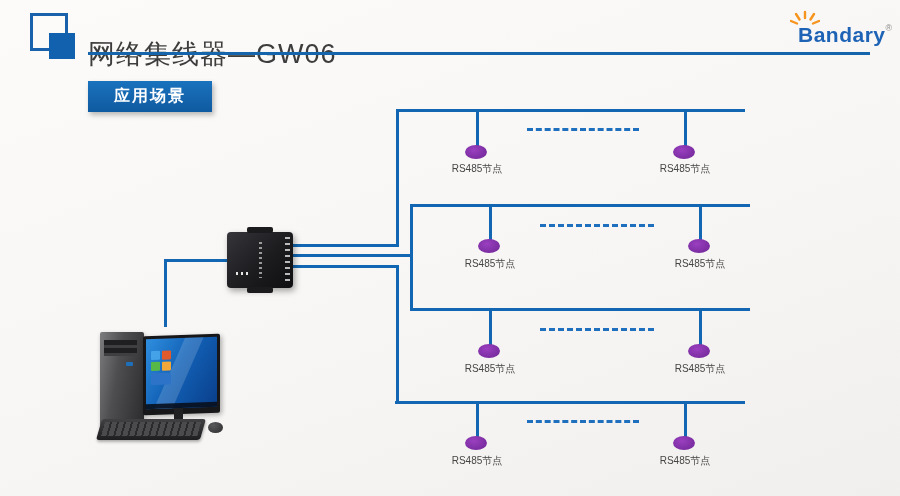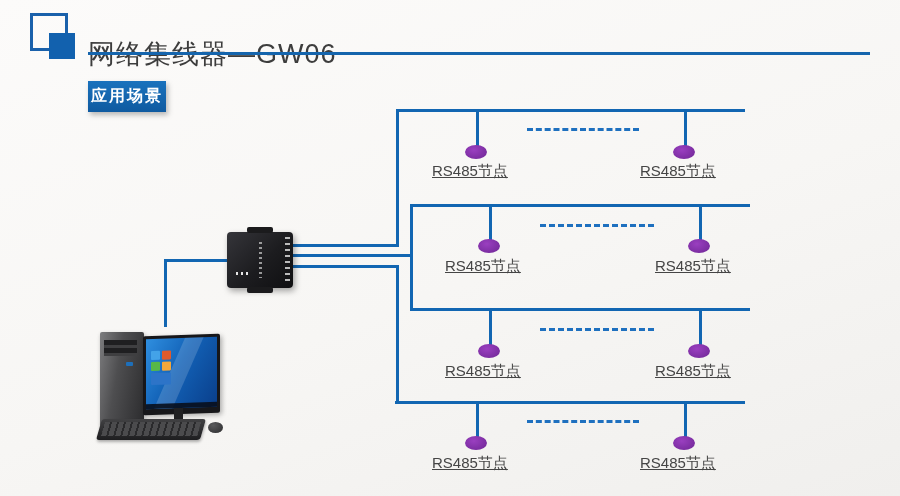--- a/index.html
+++ b/index.html
@@ -9,31 +9,31 @@
   
   .sq-outline{position:absolute;left:30px;top:13px;width:32px;height:32px;border:3px solid #1a61ab;background:transparent;}
   .sq-fill{position:absolute;left:49px;top:33px;width:26px;height:26px;background:#1261ae;}
   .title{position:absolute;left:88px;top:18px;font-size:27px;font-weight:500;color:#3d3d3d;letter-spacing:1px;}
   .title-underline{position:absolute;left:88px;top:52px;width:782px;height:3px;background:#1565ad;}
   .logo{position:absolute;left:790px;top:12px;width:100px;height:40px;}
   .logo-text{position:absolute;left:8px;top:11px;font-size:21px;font-weight:bold;color:#1e63b5;letter-spacing:0.5px;}
   .logo-reg{font-size:9px;color:#8a8a8a;vertical-align:top;font-weight:normal;}
   .logo-sun{position:absolute;left:0px;top:-2px;}
   
-  .badge{position:absolute;left:88px;top:81px;padding:5px 3px;background:linear-gradient(180deg,#1a72bd,#0f5aa0);
+  .badge{position:absolute;left:88px;top:81px;padding:5px 26px;background:linear-gradient(180deg,#1a72bd,#0f5aa0);
          color:#fff;font-size:16px;font-weight:bold;letter-spacing:2px;box-shadow:2px 3px 5px rgba(60,60,60,.35);}
   .desc{position:absolute;left:85px;top:146px;font-size:16px;font-weight:500;color:#2f2f2f;letter-spacing:1px;}
   
   .hline,.vline{position:absolute;background:#1266b2;}
   .hline{height:3px;}
   .vline{width:3px;}
   .dash{position:absolute;height:0;border-top:3px dashed #1e70bf;}
   .dot{position:absolute;width:22px;height:14px;border-radius:50%;
        background:radial-gradient(ellipse at 40% 35%,#9a3fc0,#6e2694);}
-  .nlabel{position:absolute;width:90px;font-size:15px;color:#454545;text-decoration:underline;}
+  .nlabel{position:absolute;width:90px;text-align:center;font-size:10px;color:#454545;}
   
   .hub{position:absolute;left:227px;top:232px;width:66px;height:56px;border-radius:4px;
        background:linear-gradient(135deg,#35353a 0%,#1c1c1f 55%,#0f0f11 100%);
        box-shadow:2px 3px 6px rgba(0,0,0,.35);z-index:3;}
   .hub-tab{position:absolute;left:20px;width:26px;height:6px;background:#1b1b1d;border-radius:2px;}
   .hub-terms{position:absolute;right:3px;top:5px;width:5px;height:46px;
        background:repeating-linear-gradient(180deg,#d8d8d8 0 2px,transparent 2px 6px);opacity:.85;}
   .hub-text{position:absolute;left:32px;top:10px;width:3px;height:36px;
        background:repeating-linear-gradient(180deg,#cfcfcf 0 2px,transparent 2px 5px);opacity:.7;}
   .hub-leds{position:absolute;left:9px;top:40px;width:14px;height:3px;
@@ -65,20 +65,26 @@
 </head>
 <body>
 
 <div class="slide">
 
   <div class="sq-outline"></div>
   <div class="sq-fill"></div>
   <h1 class="title">网络集线器—GW06</h1>
   <div class="title-underline"></div>
 
+  <div class="logo">
+    <svg class="logo-sun" width="30" height="18" viewBox="0 0 30 18">
+      <path d="M15,2 L15,8 M6,4 L9.5,9.5 M24,4 L20.5,9.5 M1,11 L7,13.5 M29,11 L23,13.5" stroke="#f6941d" stroke-width="2.4" stroke-linecap="round" fill="none"></path>
+    </svg>
+    <span class="logo-text"><span>Bandary</span><sup class="logo-reg">®</sup></span>
+  </div>
 
   <div class="badge">应用场景</div>
 
   <div>
 
     <div class="hline" style="left:164px;top:259px;width:65px;"></div>
     <div class="vline" style="left:164px;top:259px;height:68px;"></div>
     <div class="hline" style="left:291px;top:244px;width:108px;"></div>
     <div class="hline" style="left:291px;top:254px;width:122px;"></div>
     <div class="hline" style="left:291px;top:265px;width:108px;"></div>

